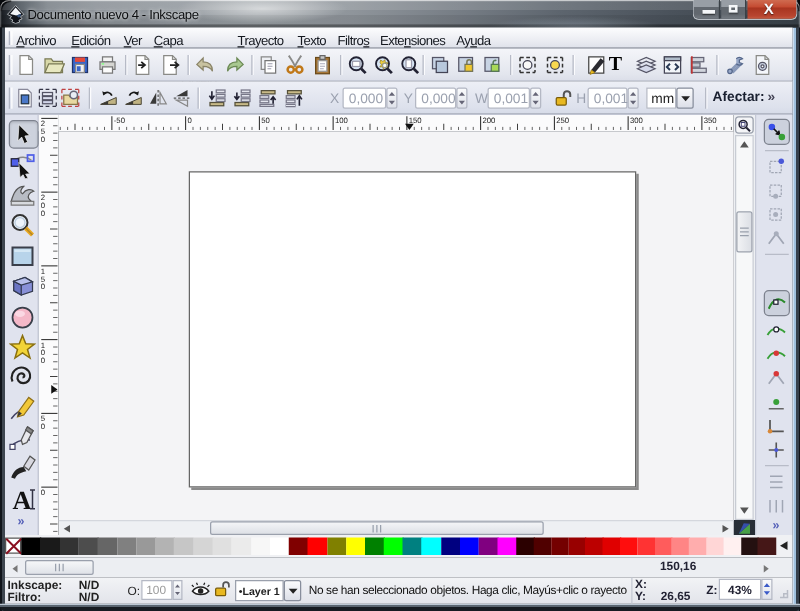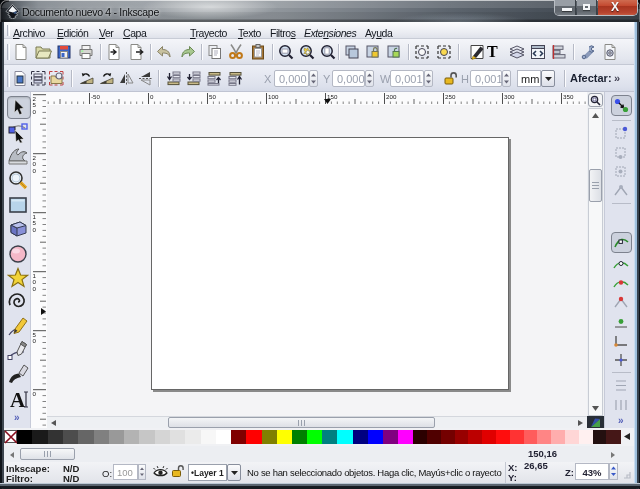--- a/index.html
+++ b/index.html
@@ -42,21 +42,21 @@
 <div style="left:4px;top:22px;width:630px;height:17px;background:linear-gradient(180deg,#fdfdfe,#e9ebf1 70%,#dfe2ea);border-bottom:1px solid #c8ccd6;"></div>
 <div style="left:7px;top:25px;width:3px;height:11px;border-left:1px solid #b0b5c2;border-right:1px solid #fff;"></div>
 <div class="t" style="left:13px;top:26.5px;font-size:10.5px;letter-spacing:-0.45px;color:#14181f;"><u>A</u>rchivo</div>
 <div class="t" style="left:57px;top:26.5px;font-size:10.5px;letter-spacing:-0.45px;color:#14181f;"><u>E</u>dición</div>
 <div class="t" style="left:99px;top:26.5px;font-size:10.5px;letter-spacing:-0.45px;color:#14181f;"><u>V</u>er</div>
 <div class="t" style="left:123px;top:26.5px;font-size:10.5px;letter-spacing:-0.45px;color:#14181f;"><u>C</u>apa</div>
 <div class="t" style="left:145px;top:26.5px;font-size:10.5px;letter-spacing:-0.45px;color:#14181f;margin-top:32px;"><u>O</u>bjeto</div>
 <div class="t" style="left:190px;top:26.5px;font-size:10.5px;letter-spacing:-0.45px;color:#14181f;"><u>T</u>rayecto</div>
 <div class="t" style="left:238px;top:26.5px;font-size:10.5px;letter-spacing:-0.45px;color:#14181f;"><u>T</u>exto</div>
 <div class="t" style="left:270px;top:26.5px;font-size:10.5px;letter-spacing:-0.45px;color:#14181f;">Filtro<u>s</u></div>
-<div class="t" style="left:304px;top:26.5px;font-size:10.5px;letter-spacing:-0.45px;color:#14181f;font-style:italic;">Exte<u>n</u>siones</div>
+<div class="t" style="left:304px;top:26.5px;font-size:10.5px;letter-spacing:-0.45px;color:#14181f;">Exte<u>n</u>siones</div>
 <div class="t" style="left:365px;top:26.5px;font-size:10.5px;letter-spacing:-0.45px;color:#14181f;">Ay<u>u</u>da</div>
 <div style="left:4px;top:39px;width:630px;height:26px;background:linear-gradient(180deg,#f4f5f9,#e3e6ee 80%,#dcdfe9);border-bottom:1px solid #c4c8d4;"></div>
 <div style="left:7px;top:44px;width:3px;height:16px;border-left:1px solid #b0b5c2;border-right:1px solid #fff;"></div>
 <svg style="left:12px;top:43px" width="18" height="18" viewBox="0 0 18 18">
     <path d="M4 1.5 H11 L14 4.5 V16.5 H4 Z" fill="#fff" stroke="#8a8a86" stroke-width="1"></path>
     <path d="M11 1.5 L11 4.5 H14" fill="none" stroke="#8a8a86" stroke-width="1"></path>
   </svg>
 <svg style="left:34px;top:43px" width="18" height="18" viewBox="0 0 18 18">
     <path d="M2 4 h5 l1.5 2 H16 v9 H2 Z" fill="#d8d8a8" stroke="#7a7a55"></path>
     <path d="M2 15 L5 8 H17.5 L14.5 15 Z" fill="#e8e8c0" stroke="#7a7a55"></path>
@@ -719,21 +719,21 @@
 <div class="t" style="left:191px;top:468px;font-size:8.5px;font-weight:bold;color:#222;">•Layer 1</div>
 <div style="left:227px;top:464px;width:14px;height:17px;background:linear-gradient(180deg,#fbfbfc,#dcdfe8);border:1px solid #888e9c;border-radius:2px;"></div>
 <svg style="left:230px;top:470px" width="9" height="6" viewBox="0 0 9 6">
     <path d="M1 1 L8 1 L4.5 5 Z" fill="#222"></path>
   </svg>
 <div class="t" style="left:247px;top:467px;width:258px;overflow:hidden;font-size:9.5px;letter-spacing:-0.3px;color:#111;">No se han seleccionado objetos. Haga clic, Mayús+clic o rayecto</div>
 <div style="left:505px;top:462px;width:1px;height:21px;background:#c4c8d2;"></div>
 <div class="t" style="left:508px;top:462px;font-size:9.5px;font-weight:bold;color:#223;">X:</div>
 <div class="t" style="left:524px;top:448px;width:33px;text-align:right;font-size:9.5px;font-weight:bold;color:#223;">150,16</div>
 <div class="t" style="left:508px;top:472px;font-size:9.5px;font-weight:bold;color:#223;">Y:</div>
-<div class="t" style="left:524px;top:460px;width:33px;text-align:left;font-size:9.5px;font-weight:bold;color:#223;">26,65</div>
+<div class="t" style="left:524px;top:472px;width:33px;text-align:center;font-size:9.5px;font-weight:bold;color:#223;">26,65</div>
 <div class="t" style="left:565px;top:467px;font-size:9.5px;font-weight:bold;color:#223;">Z:</div>
 <div style="left:575px;top:463px;width:34px;height:17px;background:#fff;border:1px solid #b4b8c4;"></div>
 <div class="t" style="left:579px;top:467px;width:26px;text-align:center;font-size:9.5px;font-weight:bold;color:#223;">43%</div>
 <div style="left:609px;top:463px;width:9px;height:17px;background:linear-gradient(180deg,#fafbfc,#dfe2ea);border:1px solid #b4b8c4;"></div>
 <svg style="left:610px;top:465px" width="7" height="13" viewBox="0 0 7 13">
     <path d="M1 4.5 L3.5 1.5 L6 4.5 Z" fill="#3a5ac8"></path>
     <path d="M1 8 L3.5 11 L6 8 Z" fill="#3a5ac8"></path>
   </svg>
 <svg style="left:622px;top:470px" width="10" height="10" viewBox="0 0 10 10">
     <path d="M8 2 v6 h-6 M8 5 h-3 v3" fill="none" stroke="#b8bcc6" stroke-width="1.2"></path>

